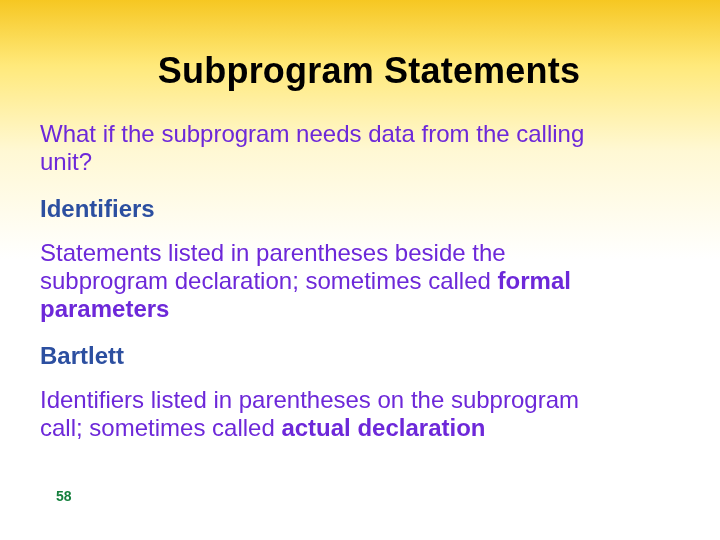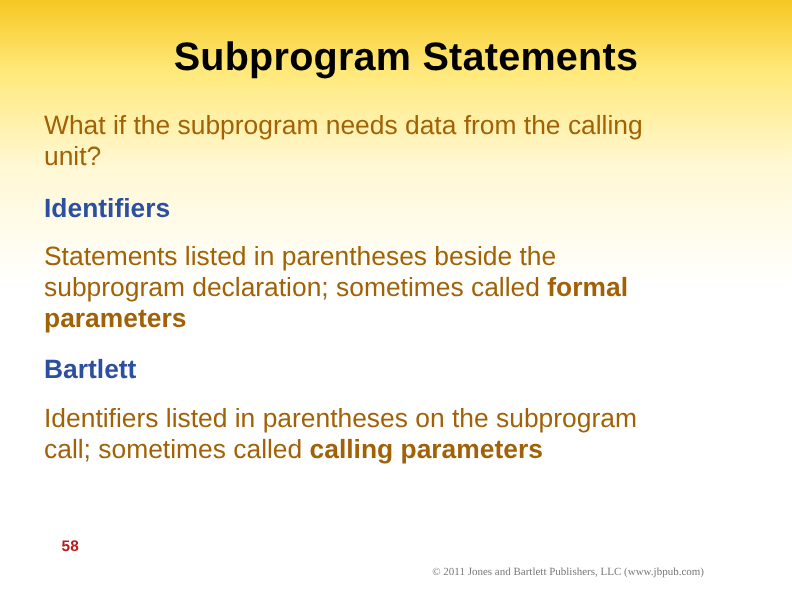--- a/index.html
+++ b/index.html
@@ -5,51 +5,51 @@
   * { margin: 0; padding: 0; box-sizing: border-box; }
   html, body { width: 720px; height: 540px; overflow: hidden; }
   body {
     font-family: Arial, Helvetica, sans-serif;
     background: linear-gradient(to bottom, #f6c722 0%, #ffe97a 12%, #fff8d4 28%, #ffffff 48%, #ffffff 100%);
     position: relative;
   }
   .slide {
     width: 658px;
     height: 540px;
-    padding: 23px 40px 0 40px;
+    padding: 42px 40px 0 40px;
     position: relative;
   }
   .title {
     font-size: 36px;
     font-weight: bold;
     color: #000;
     text-align: center;
     margin: 8px 0 28px 80px;
     letter-spacing: 0.2px;
   }
   .body-text {
     font-size: 24px;
-    color: #a16207;
+    color: #6d28d9;
     line-height: 1.18;
     margin-bottom: 18px;
   }
   .term {
     font-size: 24px;
     font-weight: bold;
     color: #2c4fa0;
     margin-bottom: 16px;
   }
   .bold { font-weight: bold; }
   .page-num {
     position: absolute;
     left: 56px;
     bottom: 36px;
     font-size: 14px;
     font-weight: bold;
-    color: #b91c1c;
+    color: #15803d;
   }
   .copyright {
     position: absolute;
     right: 18px;
     bottom: 14px;
     font-size: 10px;
     color: #7a7a7a;
     font-family: Georgia, 'Times New Roman', serif;
   }
 </style>
@@ -64,20 +64,19 @@
 
   <p class="term">Identifiers</p>
 
   <p class="body-text">
     <span>Statements listed in parentheses beside the subprogram declaration; sometimes called </span><span class="bold">formal parameters</span>
   </p>
 
   <p class="term">Bartlett</p>
 
   <p class="body-text">
-    <span>Identifiers listed in parentheses on the subprogram call; sometimes called </span><span class="bold">calling parameters</span>
+    <span>Identifiers listed in parentheses on the subprogram call; sometimes called </span><span class="bold">actual declaration</span>
   </p>
 
   <div class="page-num">58</div>
 
-  <div class="copyright">© 2011 Jones and Bartlett Publishers, LLC (www.jbpub.com)</div>
 
 </div>
 
 </body></html>

